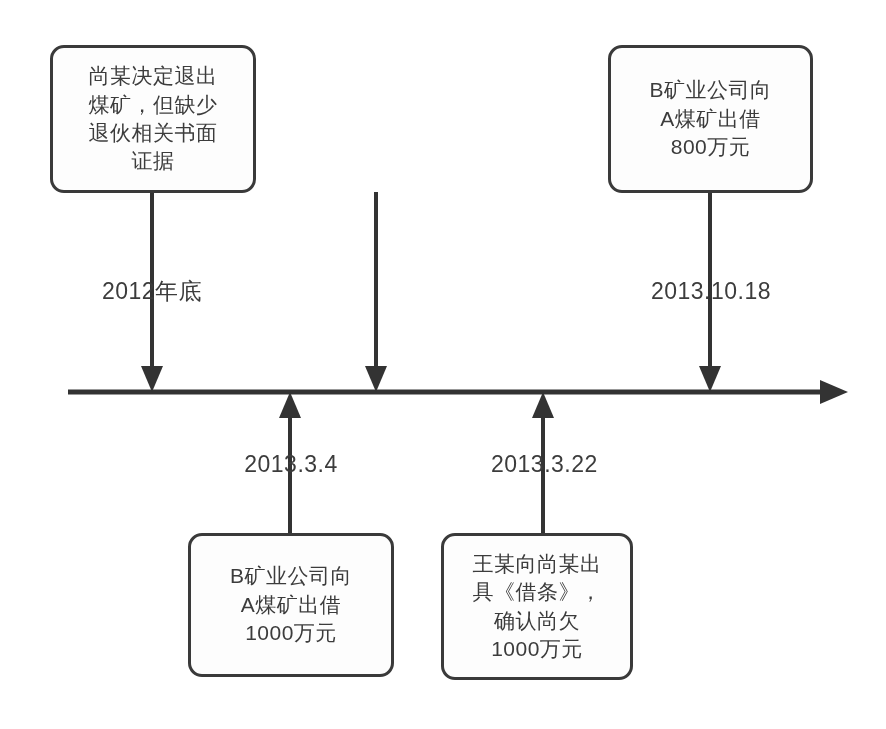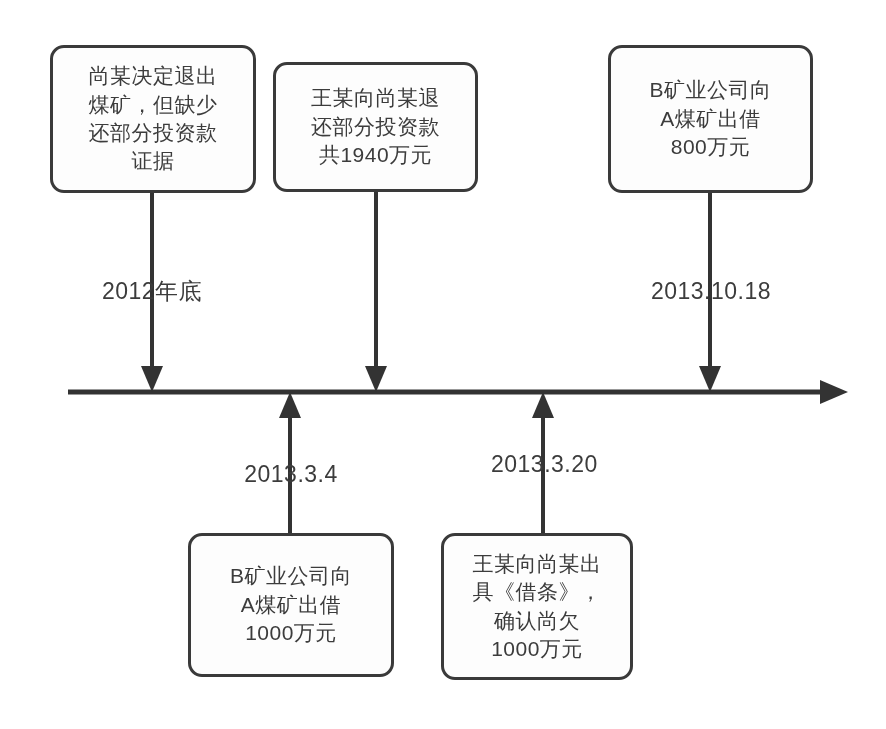--- a/index.html
+++ b/index.html
@@ -89,39 +89,36 @@
       <path d="M 290 392 L 279 418 L 301 418 Z" fill="#333333"></path>
     </g>
     <g>
       <line x1="543" y1="533" x2="543" y2="410" stroke="#333333" stroke-width="4"></line>
       <path d="M 543 392 L 532 418 L 554 418 Z" fill="#333333"></path>
     </g>
   </svg>
 
   <div class="node-box" style="left:50px; top:45px; width:206px; height:148px;">尚某决定退出
 煤矿，但缺少
-还部分投资款
+退伙相关书面
 证据</div>
 
-  <div class="node-box" style="left:273px; top:62px; width:205px; height:130px;">王某向尚某退
-还部分投资款
-共1940万元</div>
 
   <div class="node-box" style="left:608px; top:45px; width:205px; height:148px;">B矿业公司向
 A煤矿出借
 800万元</div>
 
   <div class="date-label" style="left:90px; top:277px; width:124px;">2012年底</div>
 
 
   <div class="date-label" style="left:640px; top:277px; width:142px;text-align:center;">2013.10.18</div>
 
-  <div class="date-label" style="left:238px; top:450px; width:106px;margin-top:10px;">2013.3.4</div>
+  <div class="date-label" style="left:238px; top:450px; width:106px;">2013.3.4</div>
 
-  <div class="date-label" style="left:491px; top:450px; width:106px;">2013.3.20</div>
+  <div class="date-label" style="left:491px; top:450px; width:106px;">2013.3.22</div>
 
   <div class="node-box" style="left:188px; top:533px; width:206px; height:144px;">B矿业公司向
 A煤矿出借
 1000万元</div>
 
   <div class="node-box" style="left:441px; top:533px; width:192px; height:147px;">王某向尚某出
 具《借条》，
 确认尚欠
 1000万元</div>
 

